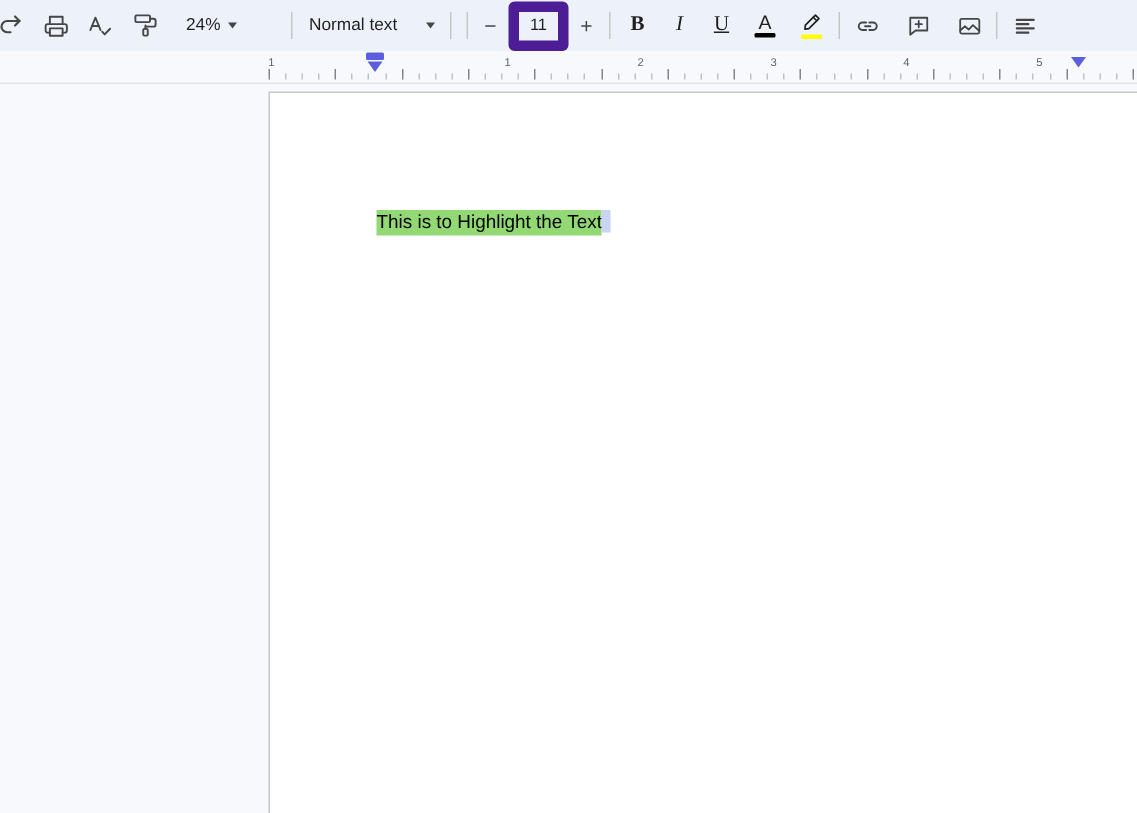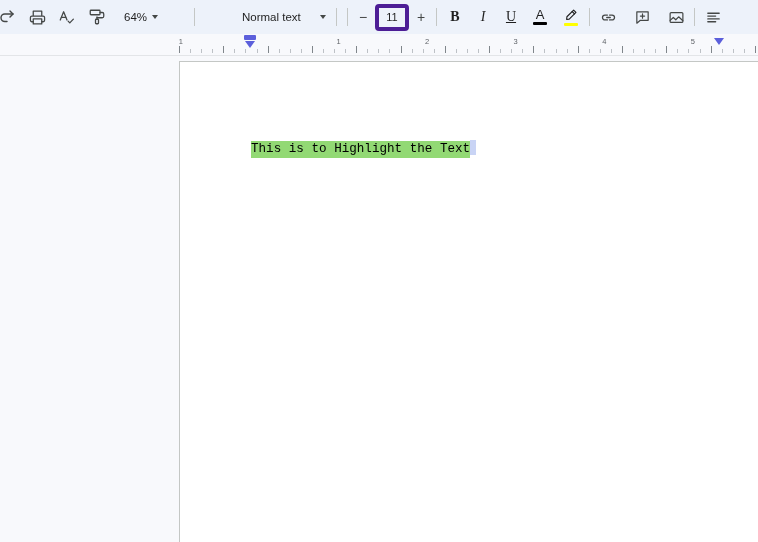--- a/index.html
+++ b/index.html
@@ -46,21 +46,20 @@
   }
   .tb-dropdown {
     height: 26px;
     display: inline-flex;
     align-items: center;
     border-radius: 4px;
     color: #1f1f1f;
     font-size: 11.5px;
     padding: 0 3px 0 6px;
     flex: 0 0 auto;
-    margin-left: 36px;
   }
   .tb-dropdown .caret {
     margin-left: 5px;
     margin-right: 2px;
     width: 0; height: 0;
     border-left: 3.5px solid transparent;
     border-right: 3.5px solid transparent;
     border-top: 4px solid #444746;
   }
   .zoom-ctl { width: 62px; }
@@ -79,21 +78,21 @@
     font-size: 14px;
     line-height: 1;
     display: inline-flex;
     align-items: center;
     justify-content: center;
     height: 24px;
   }
   .fs-box {
     width: 26px;
     height: 19px;
-    border: 4px solid #4c1d95;
+    border: 7px solid #4c1d95;
     border-radius: 4px;
     background: #edf2fa;
     color: #1f1f1f;
     font-size: 11px;
     display: inline-flex;
     align-items: center;
     justify-content: center;
     margin: 0 2px;
   }
 
@@ -213,21 +212,20 @@
     left: 71px;
     top: 78px;
     font-size: 12.6px;
     color: #000000;
     line-height: 16px;
     white-space: nowrap;
   }
   .hl-green {
     background: #92d974;
     padding: 1px 0 2px 0;
-    font-family: Liberation Mono, monospace;
   }
   .sel-tail {
     display: inline-block;
     background: #c9d4f5;
     width: 6px;
     height: 15px;
     vertical-align: -3px;
   }
   svg { display: block; }
 </style>
@@ -262,21 +260,21 @@
   <div class="tb-btn" style="margin-left:4px;">
     <svg width="18" height="18" viewBox="0 0 24 24" fill="none" stroke="#444746" stroke-width="1.7" stroke-linecap="round" stroke-linejoin="round">
       <rect x="3" y="3" width="13" height="6" rx="1"></rect>
       <path d="M16 6h3a2 2 0 0 1 2 2v3a2 2 0 0 1-2 2h-7"></path>
       <path d="M12 12v3"></path>
       <rect x="10" y="15" width="4" height="6" rx="1"></rect>
     </svg>
   </div>
 
   <div class="tb-dropdown zoom-ctl" style="margin-left:8px;">
-    <span>64%</span>
+    <span>24%</span>
     <span class="caret"></span>
   </div>
 
   <div class="tb-sep"></div>
 
   <div class="tb-dropdown style-ctl">
     <span>Normal text</span>
     <span class="caret" style="margin-left:auto;"></span>
   </div>
 

